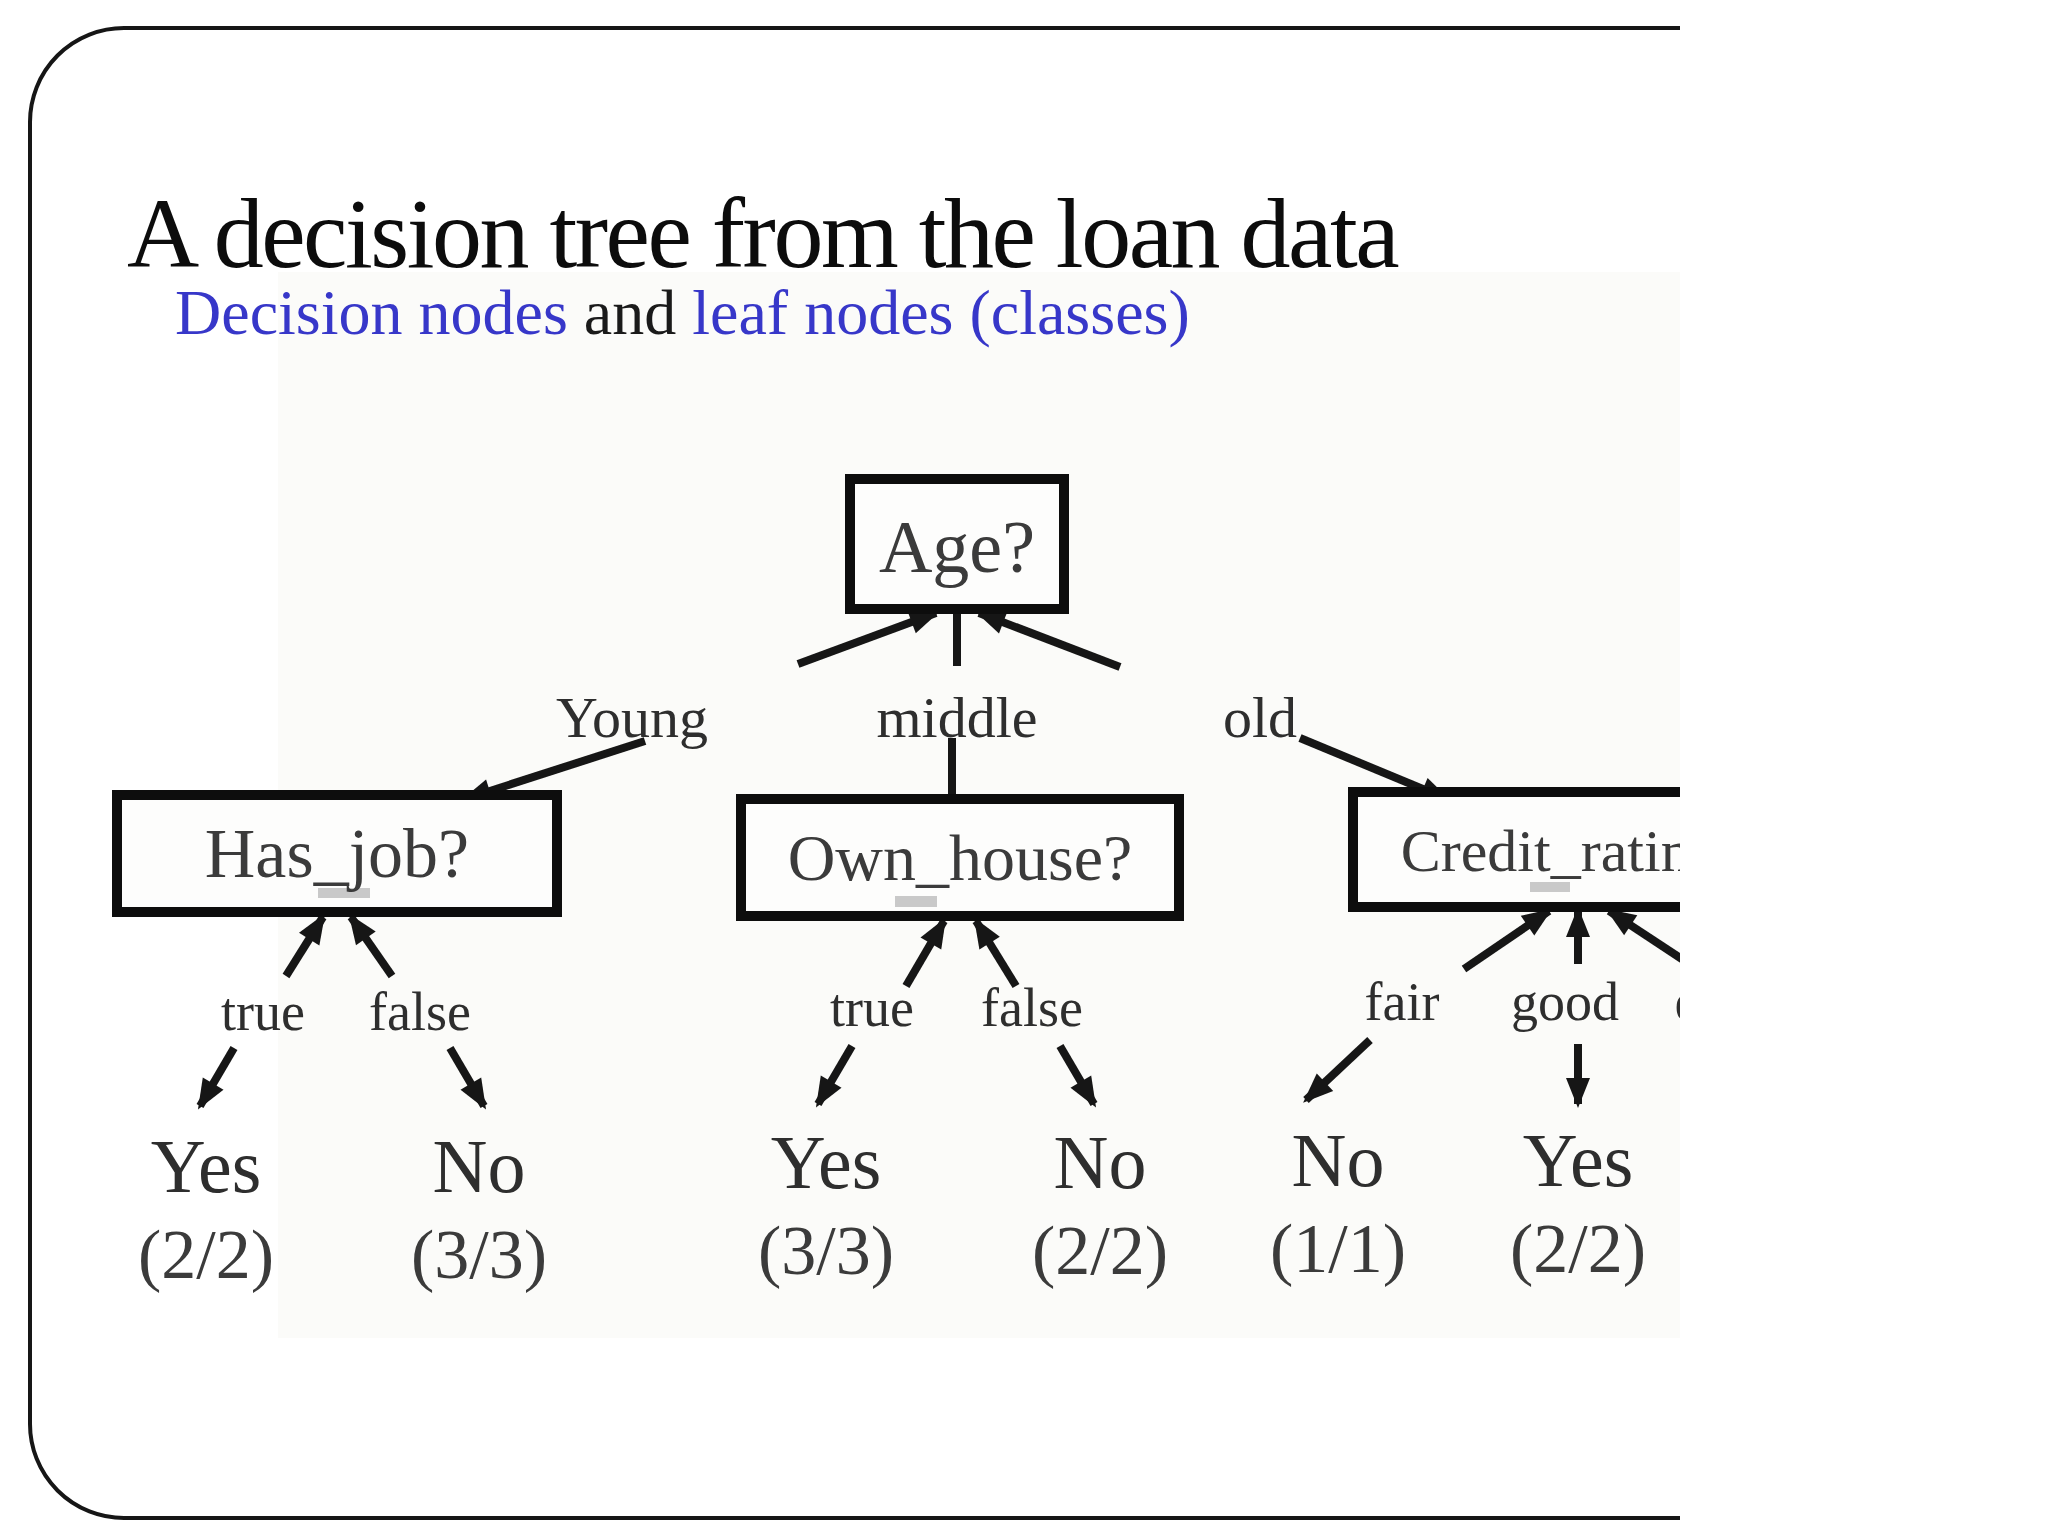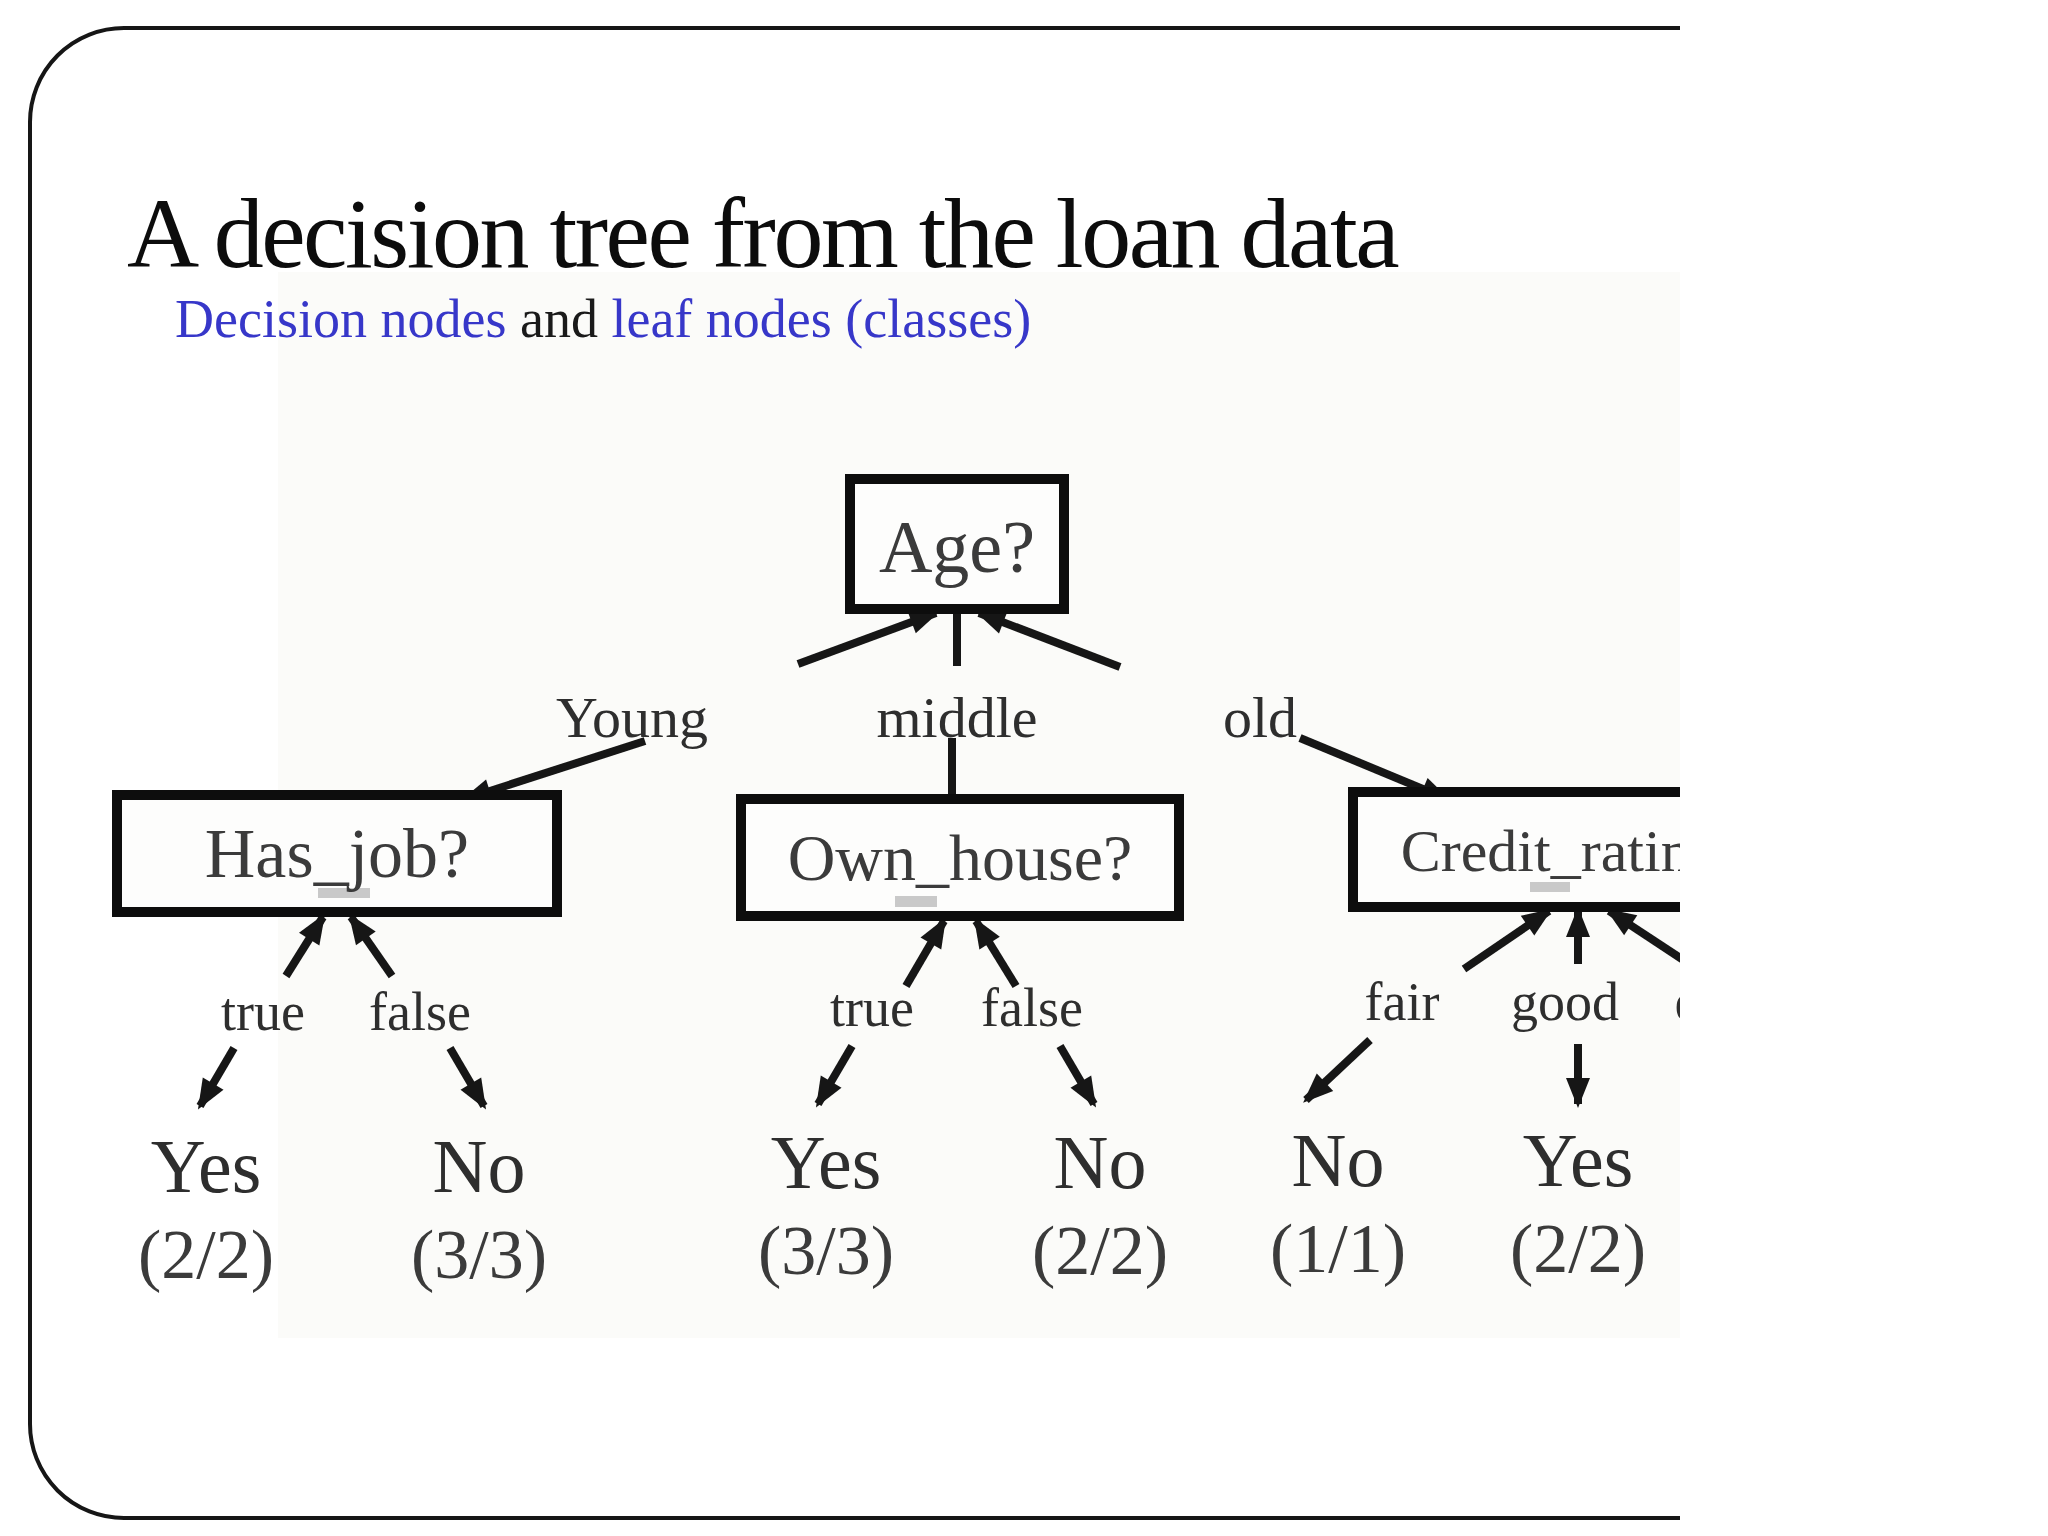--- a/index.html
+++ b/index.html
@@ -4,21 +4,21 @@
 <style>
   html,body{margin:0;padding:0;background:#ffffff;}
   #canvas{position:relative;width:1680px;height:1536px;background:#ffffff;overflow:hidden;
           font-family:"Liberation Serif","DejaVu Serif",serif;}
   .slide-frame{position:absolute;left:28px;top:26px;width:1952px;height:1486px;
                border:4px solid #161616;border-radius:96px;background:#ffffff;}
   .bitmap-bg{position:absolute;left:278px;top:272px;width:1668px;height:1066px;
              background:#fbfbf9;}
   .title{position:absolute;left:127px;top:176px;font-size:100px;letter-spacing:-2.5px;
          color:#0c0c0c;white-space:pre;}
-  .subtitle{position:absolute;left:175px;top:288px;font-size:54px;white-space:pre;color:#1a1a1a;}
+  .subtitle{position:absolute;left:175px;top:276px;font-size:64px;white-space:pre;color:#1a1a1a;}
   .sub-blue{color:#3737c9;}
   svg text{font-family:"Liberation Serif","DejaVu Serif",serif;}
   .node-label{fill:#3a3a3a;}
   .branch-label{fill:#2f2f2f;}
   .leaf-class{fill:#2e2e2e;}
   .leaf-count{fill:#3a3a3a;}
   .edge{stroke:#151515;stroke-width:8;fill:none;}
   .node-box{fill:#fdfdfc;stroke:#111111;stroke-width:10;}
   .scan-dash{fill:#c9c9c9;}
 </style>

